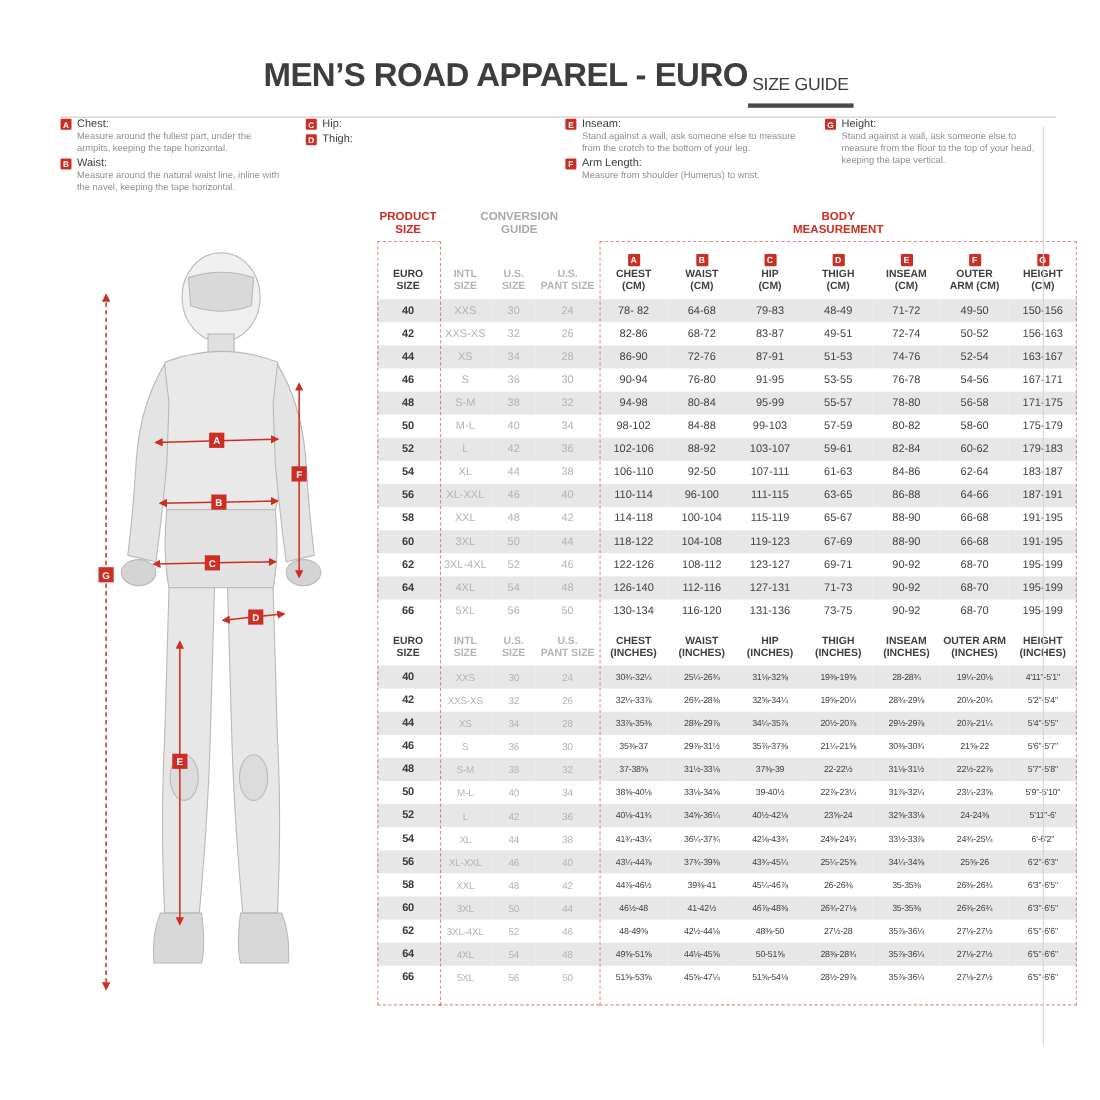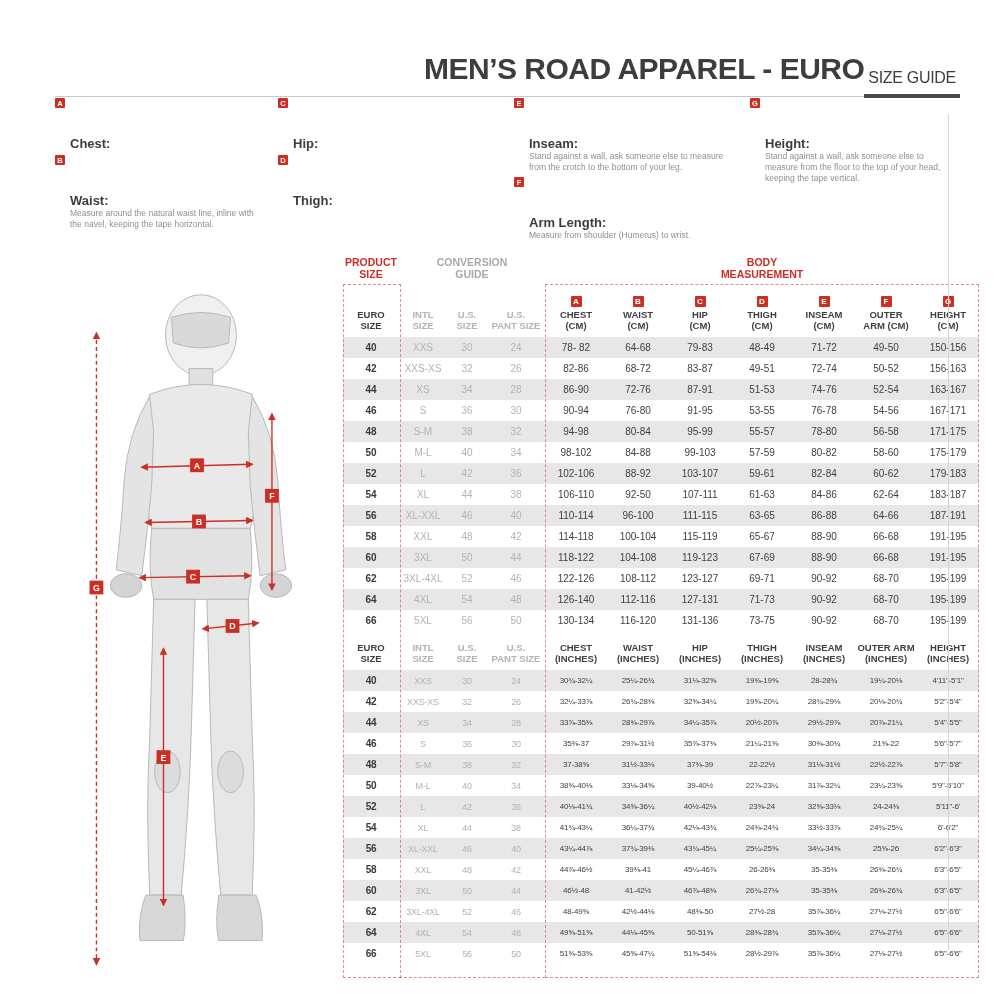--- a/index.html
+++ b/index.html
@@ -2,37 +2,37 @@
 <html><head>
 <meta charset="utf-8">
 <style>
   html,body{margin:0;padding:0;}
   body{width:1000px;height:1000px;overflow:hidden;background:#fff;
        font-family:"Liberation Sans",sans-serif;color:#3f3f3f;position:relative;}
   .page{padding:52px 30px 0 55px;position:relative;}
   .right-rule{position:absolute;left:948px;top:115px;height:835px;width:1px;background:#d5d5d5;}
 
   
-  .hdr{display:flex;justify-content:flex-end;align-items:flex-end;
-       border-bottom:1px solid #c9c9c9;padding-bottom:10px;width:905px;}
+  .hdr{display:flex;justify-content:center;align-items:flex-end;
+       border-bottom:1px solid #c9c9c9;padding-bottom:20px;width:905px;}
   .title{font-size:30px;font-weight:800;letter-spacing:-0.5px;color:#3d3d3d;margin:0;}
   .size-guide{font-size:16px;font-weight:400;color:#3d3d3d;letter-spacing:-0.3px;
        border-bottom:4px solid #4a4a4a;padding:0 4px 7px 4px;margin-bottom:-12px;}
 
   
   .h2m{font-size:15px;font-weight:800;letter-spacing:-0.2px;margin:14px 0 8px 0;}
   .m-grid{display:flex;width:905px;gap:18px;}
   .m-col{flex:1 1 0;}
   .m-col:nth-child(1){flex:0 0 205px;}
   .m-col:nth-child(2){flex:0 0 218px;}
   .m-col:nth-child(3){flex:0 0 218px;}
   .m-item{display:grid;grid-template-columns:15px auto;margin-bottom:3px;}
   .badge{width:10px;height:10px;background:#cc2e24;color:#fff;font-size:7.5px;font-weight:700;
          display:inline-flex;align-items:center;justify-content:center;border-radius:1px;margin-top:1px;}
-  .m-name{font-size:13px;font-weight:700;color:#3d3d3d;margin-top:39px;}
+  .m-name{font-size:10px;font-weight:400;color:#3d3d3d;}
   .m-desc{grid-column:2;font-size:8.5px;color:#8f8f8f;line-height:1.3;padding-right:6px;}
 
   
   .content{display:flex;margin-top:10px;}
   .fig-wrap{width:286px;flex:0 0 286px;margin-top:20px;}
   .tbl-wrap{position:relative;margin-left:2px;}
 
   table{border-collapse:collapse;table-layout:fixed;width:636px;}
   th,td{text-align:center;padding:0;font-weight:normal;}
   th{white-space:pre-line;}
@@ -67,20 +67,21 @@
     <h1 class="title">MEN’S ROAD APPAREL - EURO</h1>
     <div class="size-guide">SIZE GUIDE</div>
   </div>
 
 
   <div class="m-grid" id="measure-grid">
       <div class="m-col">
         <div class="m-item">
           <span class="badge">A</span>
           <div class="m-name">Chest:</div>
+          <div class="m-desc">Measure around the fullest part, under the armpits, keeping the tape horizontal.</div>
         </div>
         <div class="m-item">
           <span class="badge">B</span>
           <div class="m-name">Waist:</div>
           <div class="m-desc">Measure around the natural waist line, inline with the navel, keeping the tape horizontal.</div>
         </div>
       </div>
       <div class="m-col">
         <div class="m-item">
           <span class="badge">C</span>

